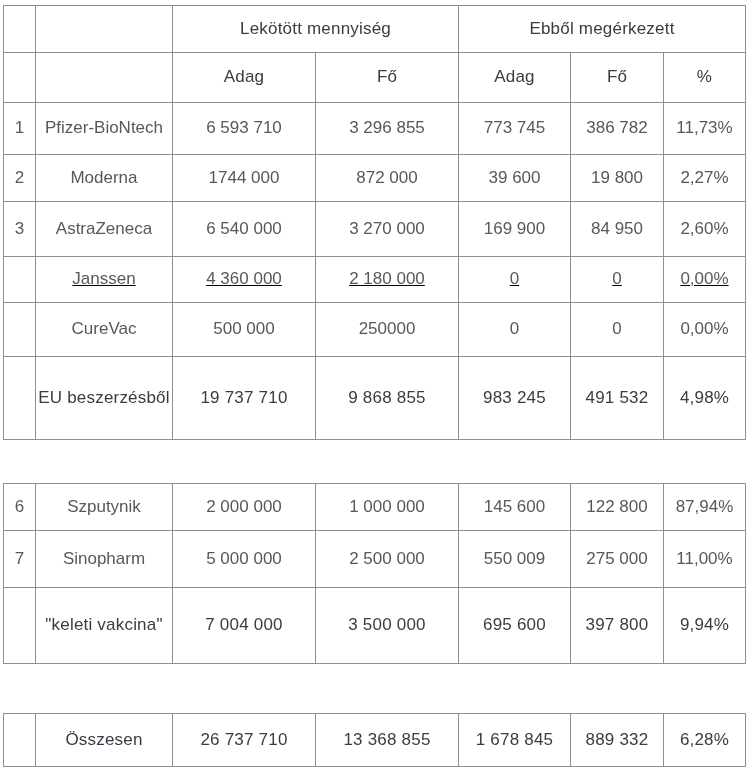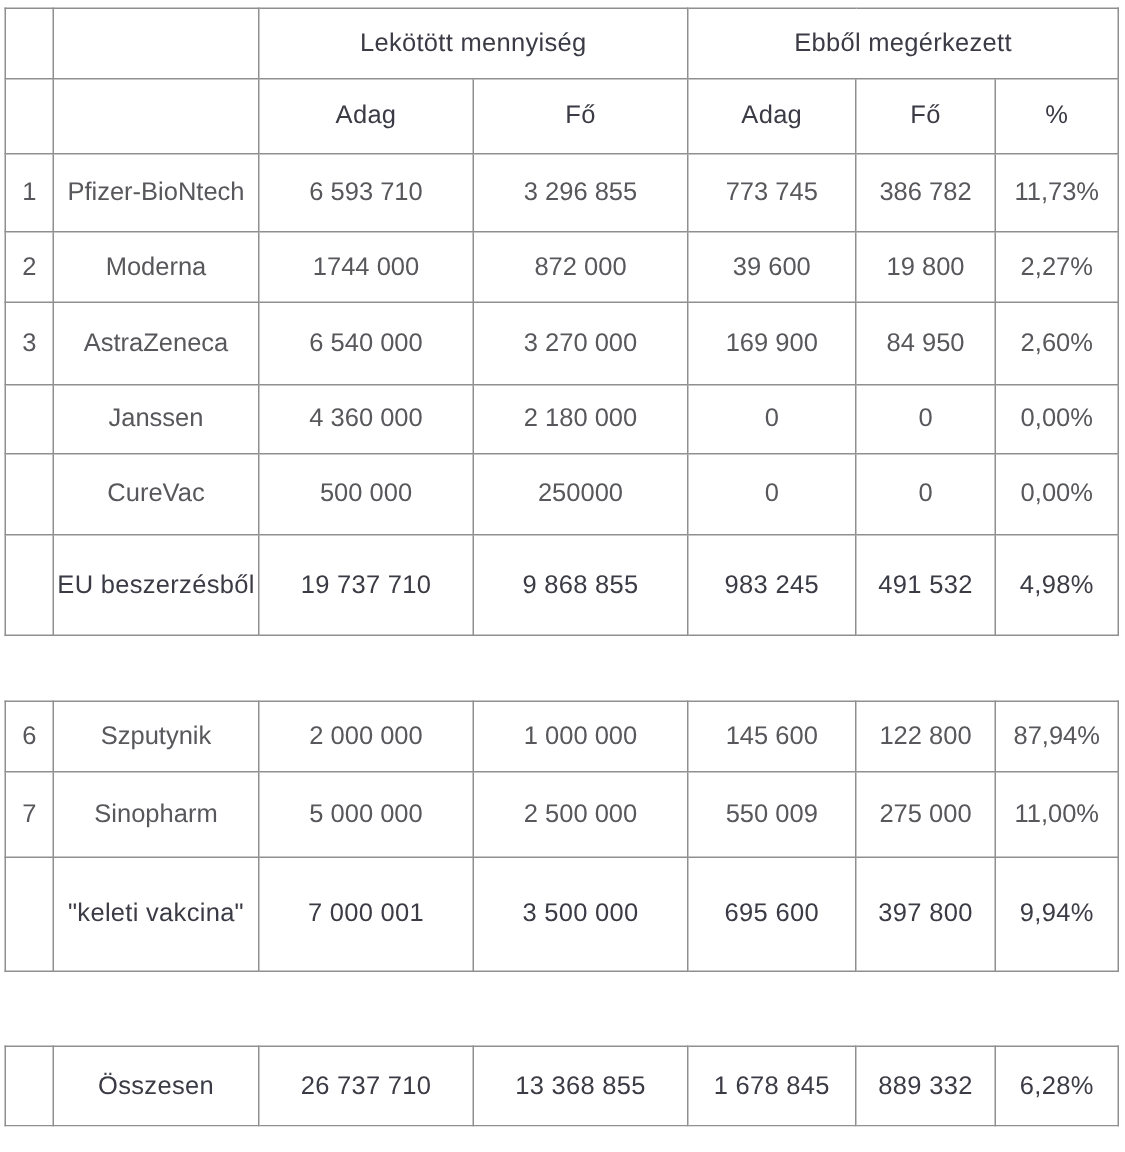--- a/index.html
+++ b/index.html
@@ -39,26 +39,26 @@
   col.c-name { width: 137px; }
   col.c-adag1{ width: 143px; }
   col.c-fo1  { width: 143px; }
   col.c-adag2{ width: 112px; }
   col.c-fo2  { width: 93px; }
   col.c-pct  { width: 82px; }
   
   tr.h-47 { height: 47px; }
   tr.h-50 { height: 50px; margin-top: 34px; }
   tr.h-52 { height: 52px; }
-  tr.h-46 { height: 46px; }
+  tr.h-46 { height: 46px; text-decoration: underline; }
   tr.h-54 { height: 54px; }
   tr.h-55 { height: 55px; }
   tr.h-57 { height: 57px; }
   tr.h-76 { height: 76px; }
-  tr.h-83 { height: 67px; }
+  tr.h-83 { height: 83px; }
   tr.h-53 { height: 53px; }
   .gap43 { height: 43px; }
   .gap49 { height: 49px; }
 </style>
 </head>
 <body>
 
 <div class="wrap">
 
   <table>
@@ -171,21 +171,21 @@
         <td>Sinopharm</td>
         <td>5 000 000</td>
         <td>2 500 000</td>
         <td>550 009</td>
         <td>275 000</td>
         <td>11,00%</td>
       </tr>
       <tr class="total h-76">
         <td></td>
         <td>"keleti vakcina"</td>
-        <td>7 000 001</td>
+        <td>7 004 000</td>
         <td>3 500 000</td>
         <td>695 600</td>
         <td>397 800</td>
         <td>9,94%</td>
       </tr>
     </tbody>
   </table>
 
   <div class="gap49"></div>
 

